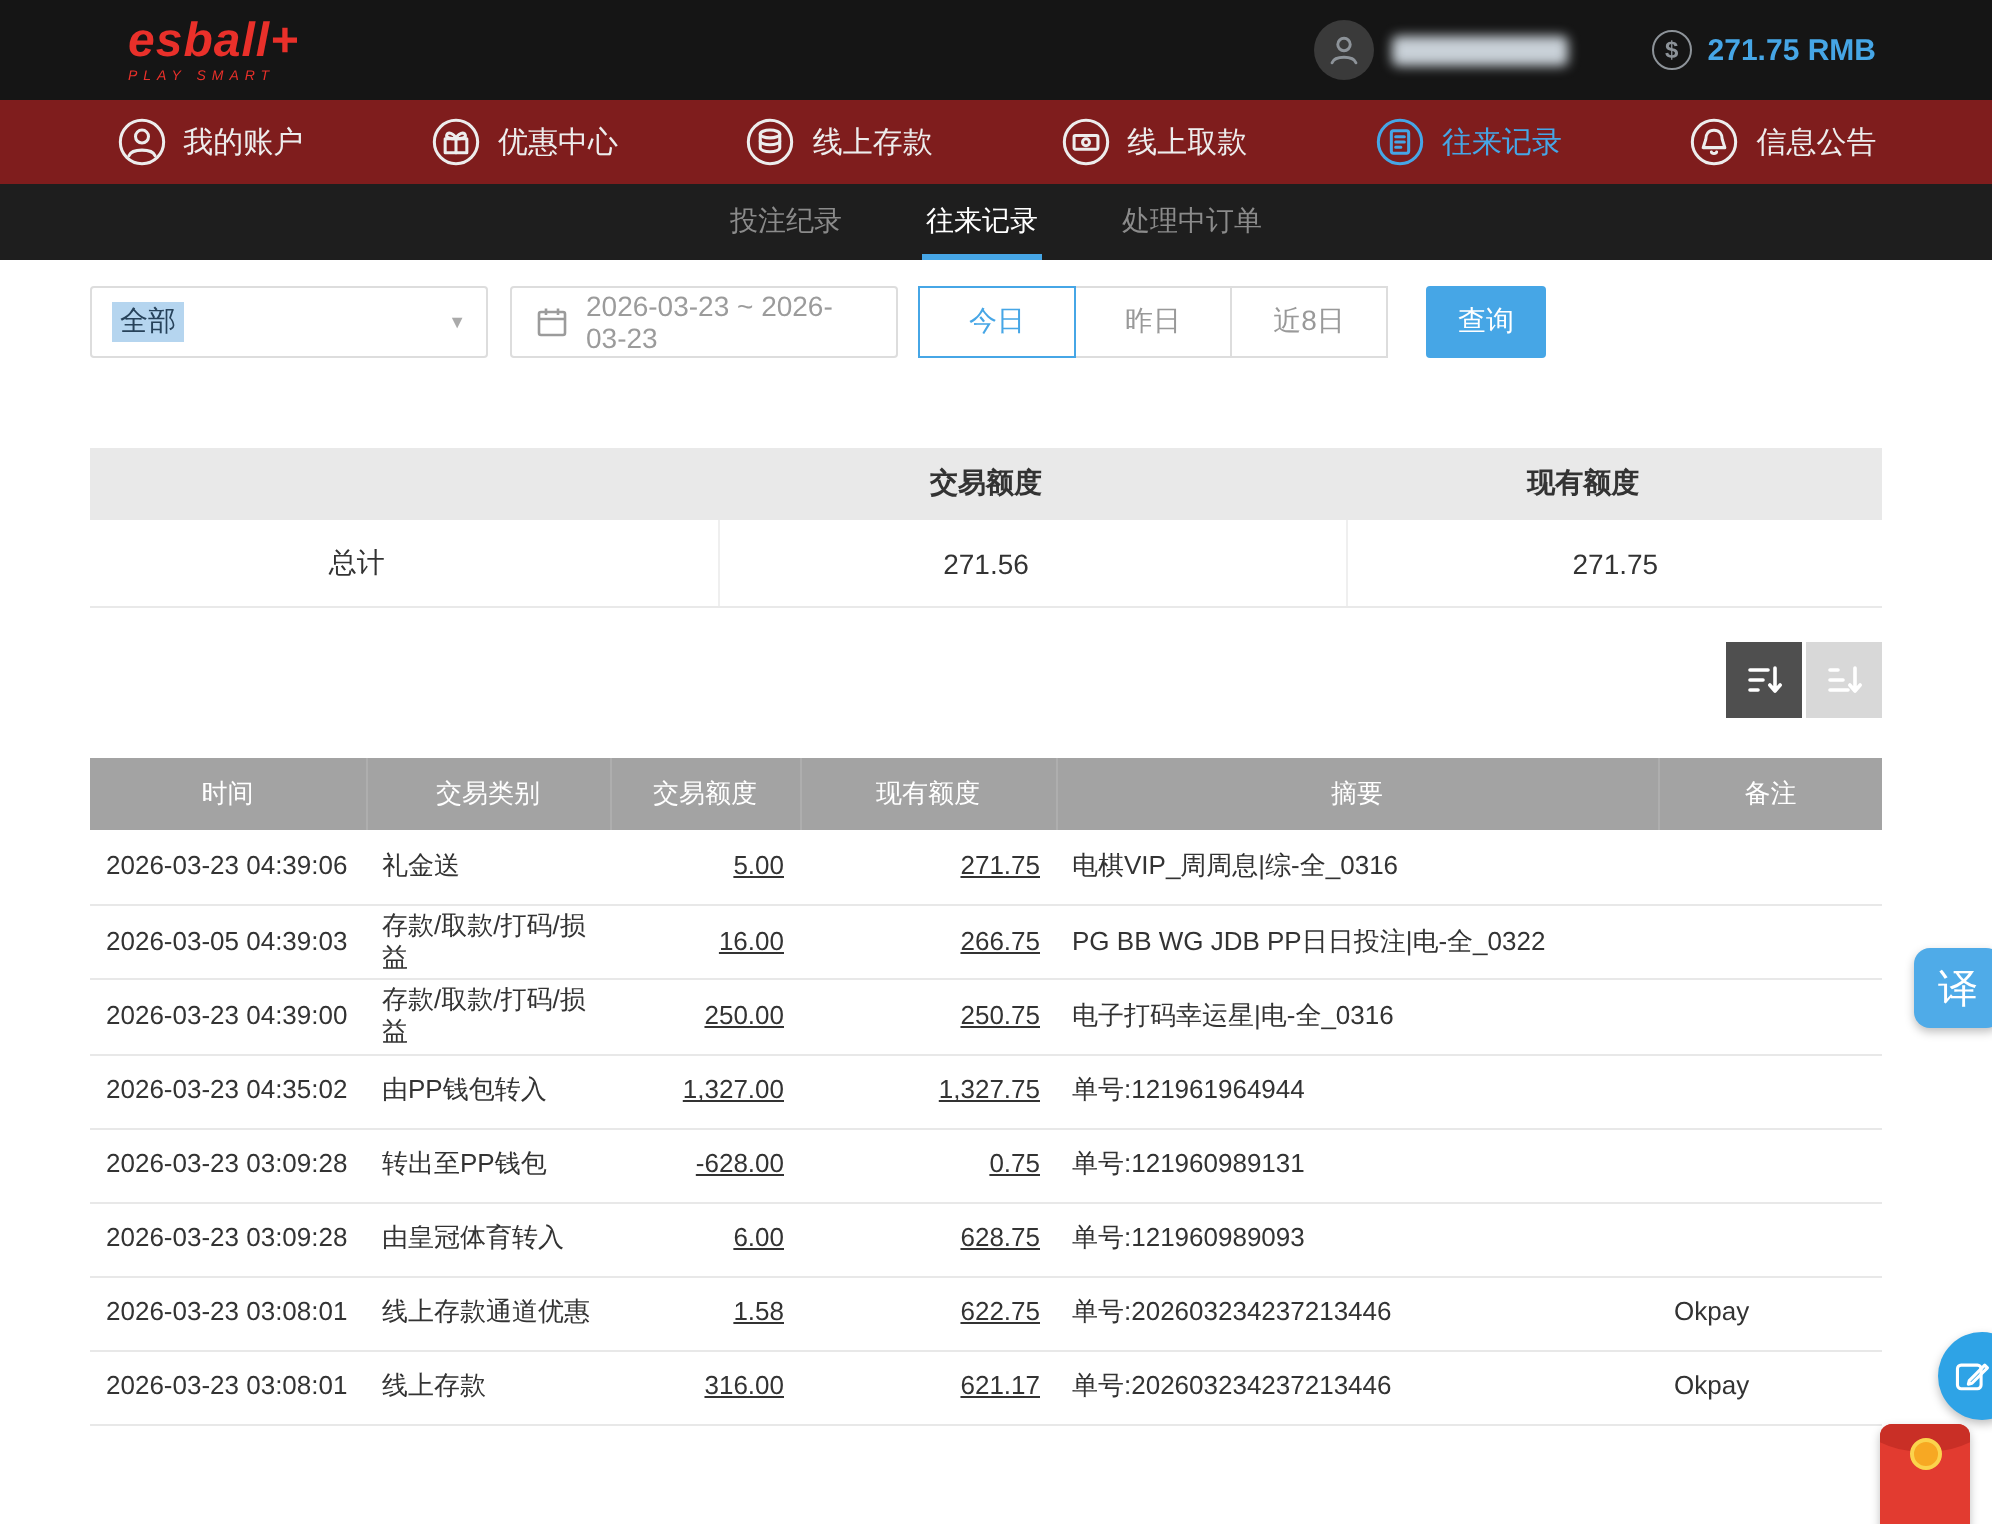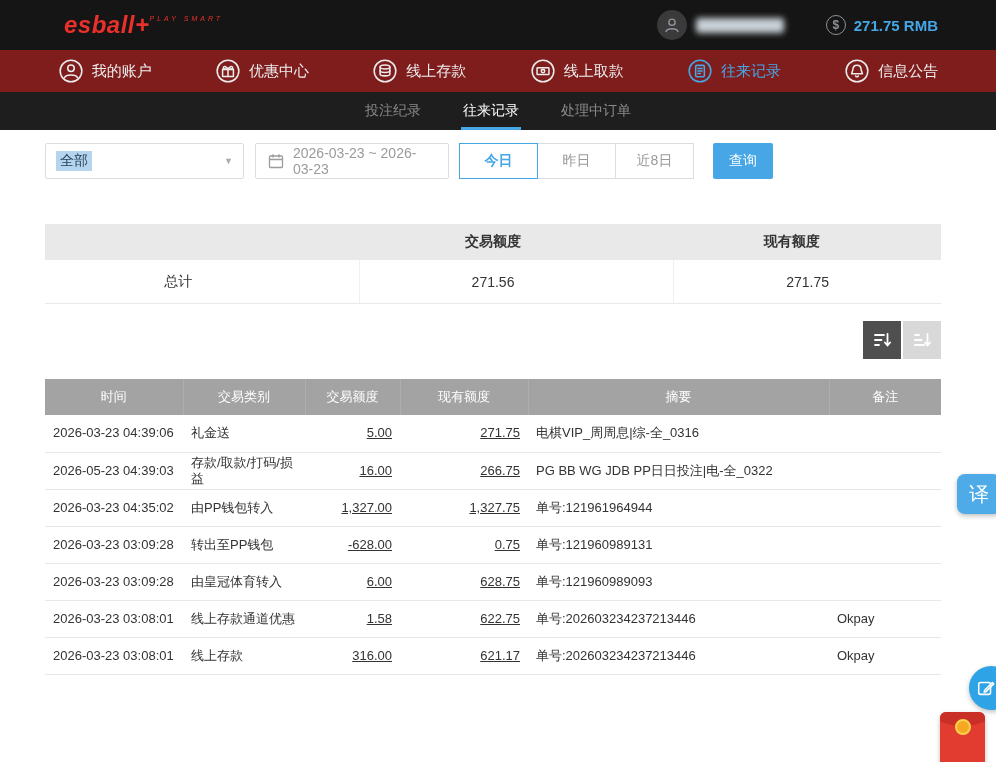--- a/index.html
+++ b/index.html
@@ -9,21 +9,21 @@
     background:#fff;
     font-family:"Liberation Sans","DejaVu Sans",sans-serif;
     color:#333;
   }
   
   .topbar {
     height:50px; background:#151515;
     display:flex; align-items:center; justify-content:space-between;
     padding:0 58px 0 64px;
   }
-  .logo { display:flex; flex-direction:row; cursor:pointer; }
+  .logo { display:flex; flex-direction:column; cursor:pointer; }
   .logo-text {
     color:#e9302a; font-style:italic; font-weight:bold;
     font-size:24px; line-height:1; letter-spacing:.5px;
   }
   .logo-sub {
     color:#e9302a; font-style:italic; font-size:7px;
     letter-spacing:3px; margin-top:2px;
   }
   .topbar-right { display:flex; align-items:center; gap:42px; }
   .user-group { display:flex; align-items:center; gap:9px; cursor:pointer; }
@@ -91,21 +91,21 @@
     color:#9b9b9b; font-size:14px; cursor:pointer;
   }
   .cal-icon svg { width:16px; height:16px; stroke:#9b9b9b; fill:none; stroke-width:1.3; display:block; }
   .quick-group { margin-left:10px; display:flex; }
   .quick-btn {
     width:79px; height:36px; border:1px solid #ddd; background:#fff;
     color:#999; font-size:14px; cursor:pointer;
     display:flex; align-items:center; justify-content:center;
   }
   .quick-btn + .quick-btn { margin-left:-1px; }
-  .quick-btn.active { border-color:#46a6e6; color:#46a6e6; position:relative; z-index:1;font-weight:bold; }
+  .quick-btn.active { border-color:#46a6e6; color:#46a6e6; position:relative; z-index:1; }
   .search-btn {
     margin-left:19px; width:60px; height:36px; border:none; border-radius:2px;
     background:#46a6e6; color:#fff; font-size:14px; cursor:pointer;
     display:flex; align-items:center; justify-content:center;
   }
 
   
   .summary { margin-top:45px; }
   .summary-header { display:flex; height:36px; background:#e9e9e9; }
   .summary-header .cell {
@@ -346,25 +346,33 @@
     <tbody>
         <tr>
           <td class="al-left">2026-03-23 04:39:06</td>
           <td class="al-left">礼金送</td>
           <td class="al-right">5.00</td>
           <td class="al-right">271.75</td>
           <td class="al-left c-summary">电棋VIP_周周息|综-全_0316</td>
           <td class="al-left"></td>
         </tr>
         <tr>
-          <td class="al-left">2026-05-23 04:39:03</td>
+          <td class="al-left">2026-03-05 04:39:03</td>
           <td class="al-left">存款/取款/打码/损益</td>
           <td class="al-right">16.00</td>
           <td class="al-right">266.75</td>
           <td class="al-left c-summary">PG BB WG JDB PP日日投注|电-全_0322</td>
+          <td class="al-left"></td>
+        </tr>
+        <tr>
+          <td class="al-left">2026-03-23 04:39:00</td>
+          <td class="al-left">存款/取款/打码/损益</td>
+          <td class="al-right">250.00</td>
+          <td class="al-right">250.75</td>
+          <td class="al-left c-summary">电子打码幸运星|电-全_0316</td>
           <td class="al-left"></td>
         </tr>
         <tr>
           <td class="al-left">2026-03-23 04:35:02</td>
           <td class="al-left">由PP钱包转入</td>
           <td class="al-right">1,327.00</td>
           <td class="al-right">1,327.75</td>
           <td class="al-left c-summary">单号:121961964944</td>
           <td class="al-left"></td>
         </tr>

